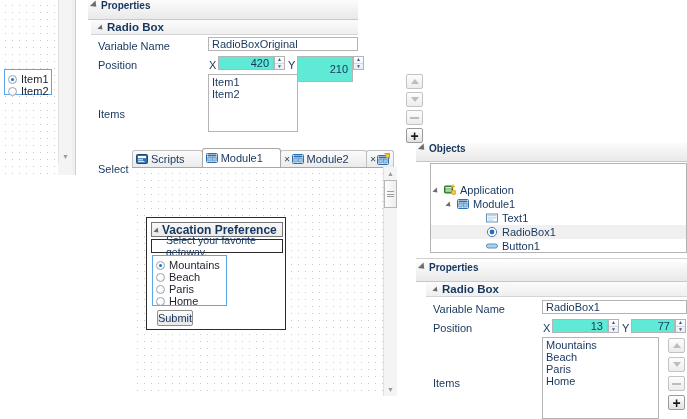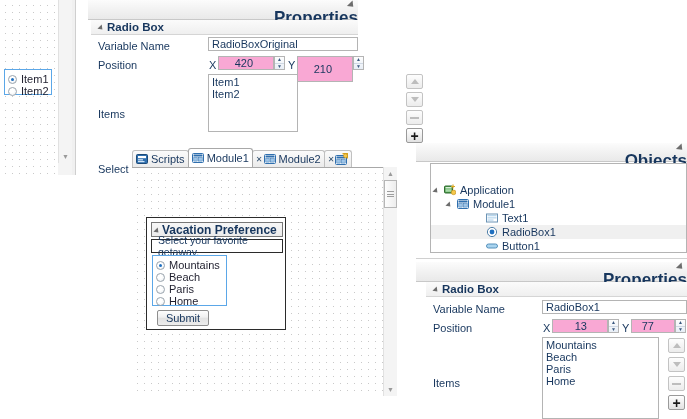--- a/index.html
+++ b/index.html
@@ -12,27 +12,26 @@
     position:relative;
     overflow:hidden;
     -webkit-font-smoothing:antialiased;
   }
   .abs{position:absolute;}
 
   
   .panel-header{
     background:linear-gradient(to bottom,#fcfcfc 0%,#f2f2f2 50%,#e9e9e9 100%);
     border-bottom:1px solid #c8c8c8;
-    display:flex;align-items:flex-end;
+    display:flex;align-items:flex-start;
     font-weight:bold;
-    font-size:17px;
+    font-size:10px;
     color:#17365d;
     padding-left:4px;
     box-sizing:border-box;
-    flex-direction:column;
   }
   .panel-header .twisty{
     margin-right:4px;
   }
   .twisty{
     width:0;height:0;display:inline-block;
     border-left:5px solid #6d6d6d;
     border-top:4px solid transparent;
     border-bottom:4px solid transparent;
     transform:rotate(45deg);
@@ -63,27 +62,27 @@
     border:1px solid #b4b4b4;
     box-sizing:border-box;
     font-size:11px;
     color:#17365d;
     display:flex;align-items:center;
     padding-left:3px;
     overflow:hidden;
     white-space:nowrap;
   }
   .numfield{
-    background:#f9a8d4;
+    background:#5eead4;
     border:1px solid #b4b4b4;
     box-sizing:border-box;
     font-size:11px;
     color:#17365d;
     display:flex;align-items:center;justify-content:flex-end;
-    padding-right:20px;
+    padding-right:4px;
   }
   .spinner{
     width:11px;
     background:linear-gradient(to bottom,#fdfdfd,#e8eef6);
     border:1px solid #b4b4b4;
     box-sizing:border-box;
     display:flex;flex-direction:column;
   }
   .spinner div{
     flex:1;display:flex;align-items:center;justify-content:center;
@@ -164,21 +163,21 @@
     width:3px;height:3px;border-radius:50%;
     background:#1f6fbf;
   }
   .sel-border{border:1px solid #5ba7e8;box-sizing:border-box;}
 
   
   .tabstrip{display:flex;align-items:flex-end;}
   .tab{
     height:17px;
     display:flex;align-items:center;
-    padding:0 3px 0 3px;
+    padding:0 17px 0 3px;
     font-size:11px;
     color:#17365d;
     background:linear-gradient(to bottom,#fbfbfb,#ebebeb);
     border:1px solid #c0c0c0;
     border-bottom:none;
     border-radius:3px 3px 0 0;
     box-sizing:border-box;
     margin-right:-1px;
     white-space:nowrap;
   }
@@ -360,21 +359,21 @@
   <div class="arr">▼</div>
 </div>
 
 <div class="abs blackframe" style="left:146px;top:217px;width:140px;height:113px;">
 
   <div class="grp-title" style="position:absolute;left:4px;top:4px;width:132px;height:15px;border:1px solid #777;align-items:center;">
     <span class="twisty sm" style="margin-right:3px;"></span>
     <span>Vacation Preference</span>
   </div>
 
-  <div class="abs blackframe" style="left:4px;top:21px;width:132px;height:14px;display:flex;align-items:center;padding-left:6px;font-size:10.5px;color:#17365d;">
+  <div class="abs blackframe" style="left:4px;top:21px;width:132px;height:14px;display:flex;align-items:center;padding-left:14px;font-size:10.5px;color:#17365d;">
     <span>Select your favorite getaway.</span>
   </div>
 
   <div class="abs sel-border" style="left:5px;top:37px;width:75px;height:51px;background:#ffffff;">
     <div style="padding:3px 0 0 3px;">
       <div class="radio-row">
         <span class="radio-dot on"></span>
         <span>Mountains</span>
       </div>
       <div class="radio-row">
@@ -385,21 +384,21 @@
         <span class="radio-dot"></span>
         <span>Paris</span>
       </div>
       <div class="radio-row">
         <span class="radio-dot"></span>
         <span>Home</span>
       </div>
     </div>
   </div>
 
-  <div class="abs btn3d" style="left:10px;top:92px;width:52px;height:16px;border-radius:2px;">Submit</div>
+  <div class="abs btn3d" style="left:10px;top:92px;width:36px;height:16px;border-radius:2px;">Submit</div>
 </div>
 
 <div class="abs" style="left:416px;top:143px;width:271px;height:112px;background:#ffffff;">
 
   <div class="panel-header" style="position:absolute;left:0;top:0;width:271px;height:19px;">
     <span class="twisty"></span>
     <span>Objects</span>
   </div>
 
   <div class="abs bevel-box" style="left:14px;top:20px;width:257px;height:90px;padding-top:19px;">

